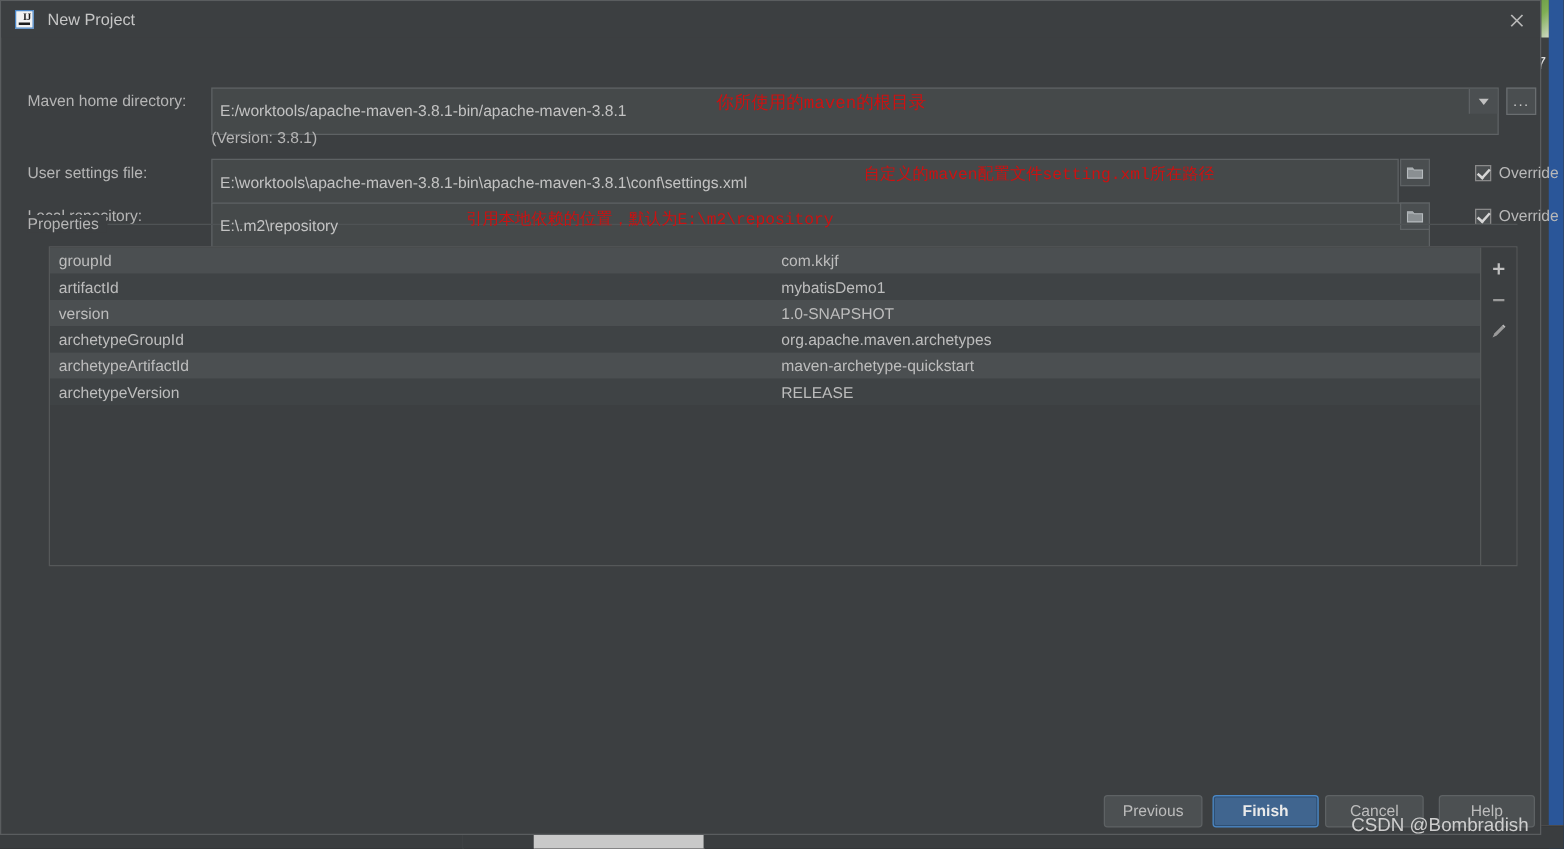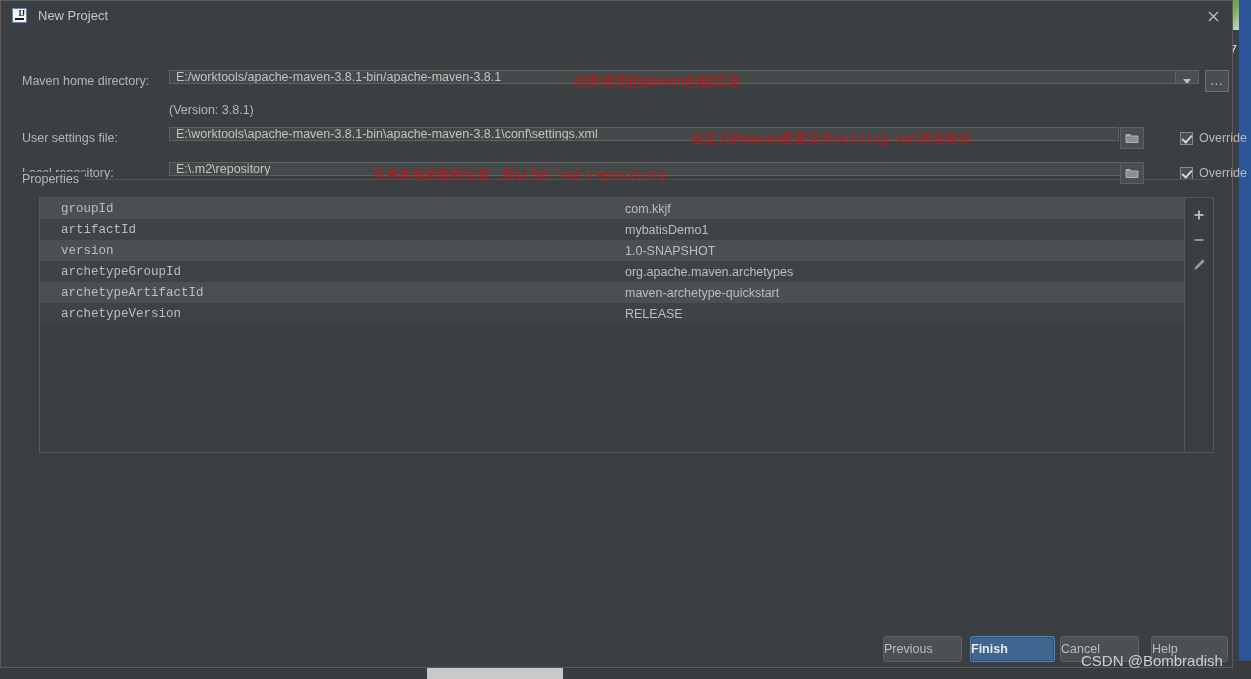--- a/index.html
+++ b/index.html
@@ -155,21 +155,21 @@
     position: absolute;
     left: 21px;
     width: 140px;
     font-size: 12.5px;
     color: #b5b5b5;
     white-space: nowrap;
   }
   .field {
     position: absolute;
     box-sizing: border-box;
-    height: 14px;
+    height: 38px;
     background: #45494a;
     border: 1px solid #5e6264;
     display: flex;
     align-items: center;
     color: #c3c3c3;
     font-size: 12.5px;
     padding-left: 6px;
     overflow: hidden;
     white-space: nowrap;
   }
@@ -318,25 +318,24 @@
     height: 21px;
     display: flex;
     align-items: center;
     font-size: 12.5px;
     color: #bdbdbd;
   }
   .prop-row.odd { background: #4b4f51; }
   .prop-row.even { background: #3f4345; }
   .prop-key {
     width: 583px;
-    padding-left: 21px;
+    padding-left: 7px;
     box-sizing: border-box;
     white-space: nowrap;
     overflow: hidden;
-    font-family: Liberation Mono, monospace;
   }
   .prop-val {
     flex: 1 1 auto;
     padding-left: 2px;
     white-space: nowrap;
     overflow: hidden;
   }
   .props-filler {
     position: absolute;
     left: 0; right: 0;
@@ -365,20 +364,21 @@
     position: absolute;
     box-sizing: border-box;
     height: 26px;
     background: #4c5052;
     border: 1px solid #5e6264;
     border-radius: 3px;
     color: #bcbcbc;
     font-size: 12.5px;
     display: flex;
     align-items: center;
+    justify-content: center;
     cursor: pointer;
   }
   .btn.default {
     background: #40658f;
     border: 1px solid #4a88c7;
     color: #eaeaea;
     font-weight: bold;
     box-shadow: 0 0 0 1px #2f4f72 inset;
   }
 

